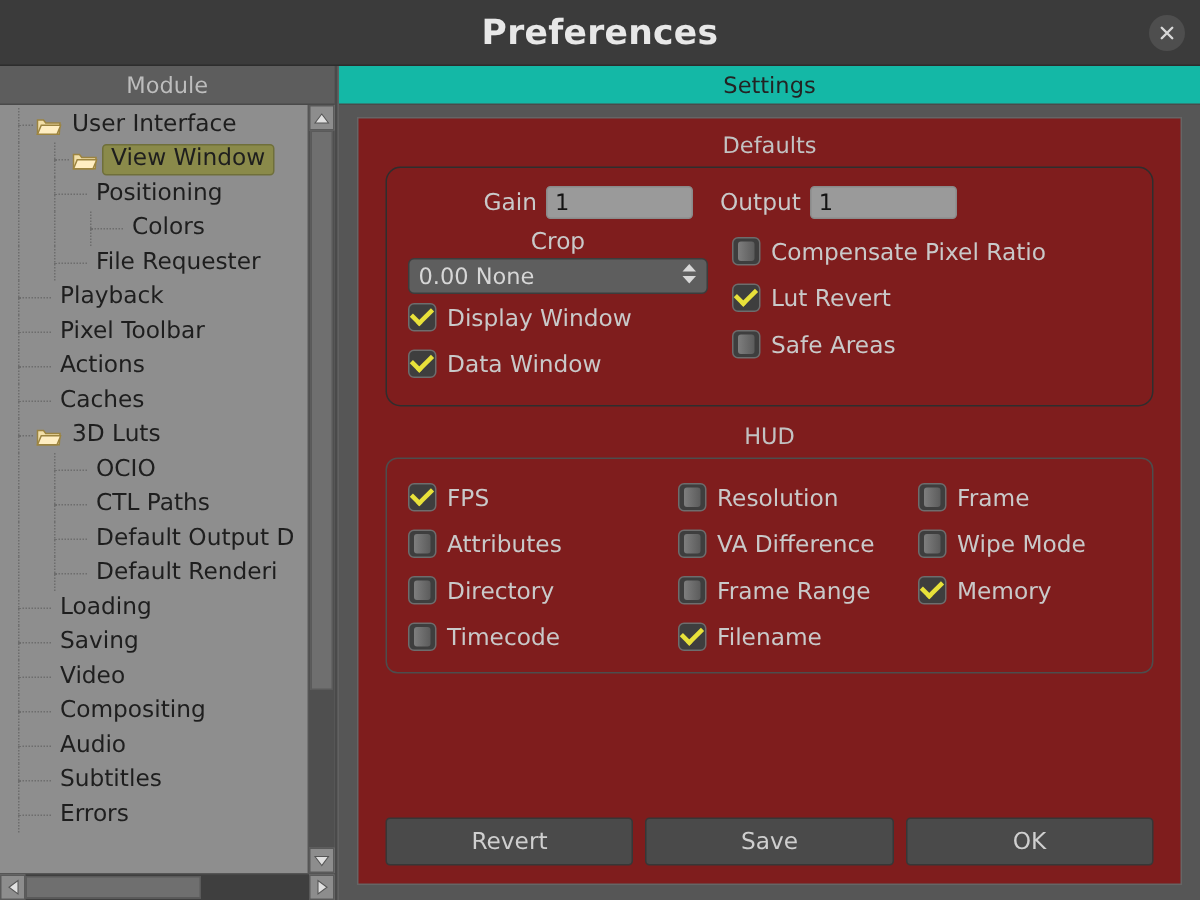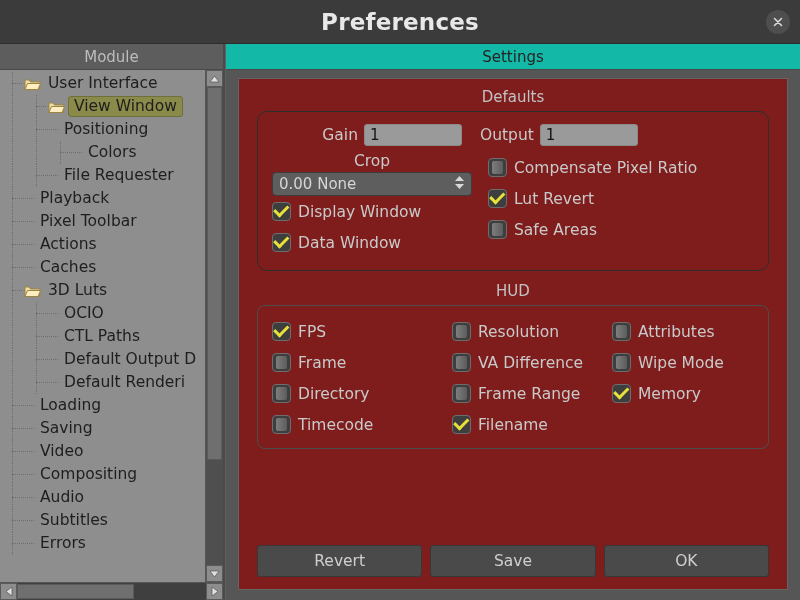--- a/index.html
+++ b/index.html
@@ -607,27 +607,27 @@
                 <div class="cb-row">
                   <span class="cb">
                     <span class="knob"></span>
                   </span>
                   <span class="cb-label">Resolution</span>
                 </div>
                 <div class="cb-row">
                   <span class="cb">
                     <span class="knob"></span>
                   </span>
+                  <span class="cb-label">Frame</span>
+                </div>
+                <div class="cb-row">
+                  <span class="cb">
+                    <span class="knob"></span>
+                  </span>
                   <span class="cb-label">Attributes</span>
-                </div>
-                <div class="cb-row">
-                  <span class="cb">
-                    <span class="knob"></span>
-                  </span>
-                  <span class="cb-label">Frame</span>
                 </div>
                 <div class="cb-row">
                   <span class="cb">
                     <span class="knob"></span>
                   </span>
                   <span class="cb-label">VA Difference</span>
                 </div>
                 <div class="cb-row">
                   <span class="cb">
                     <span class="knob"></span>

